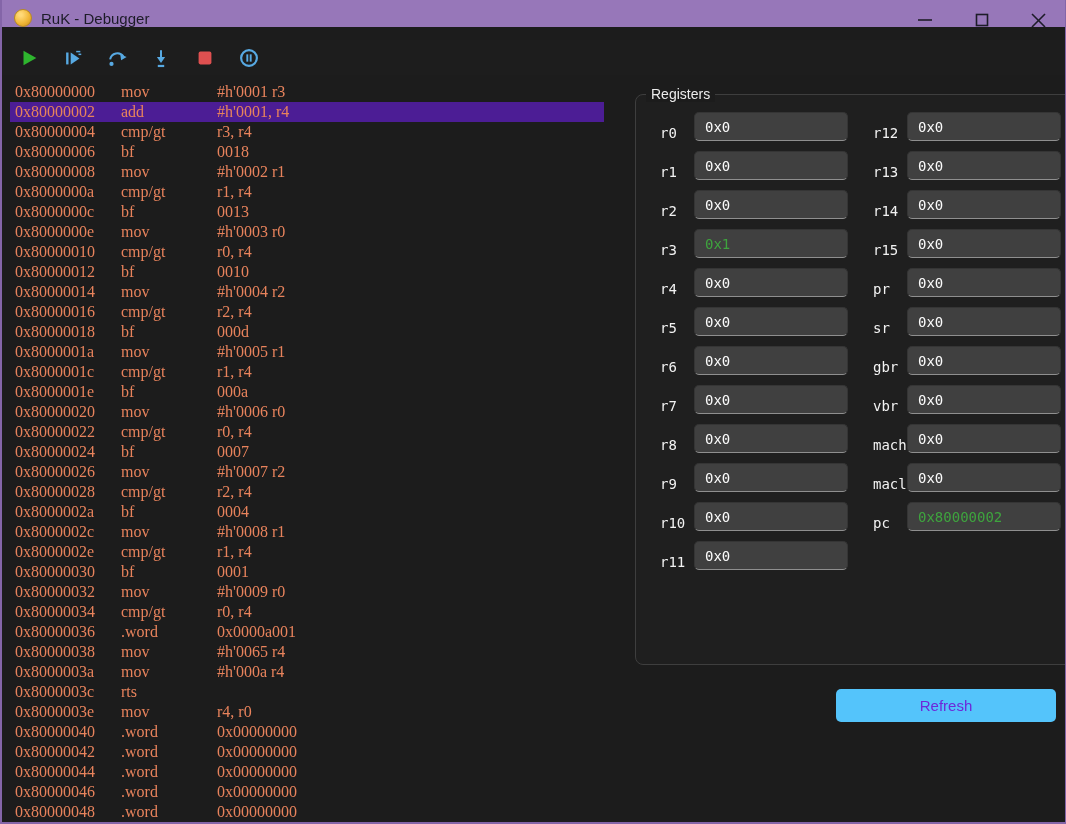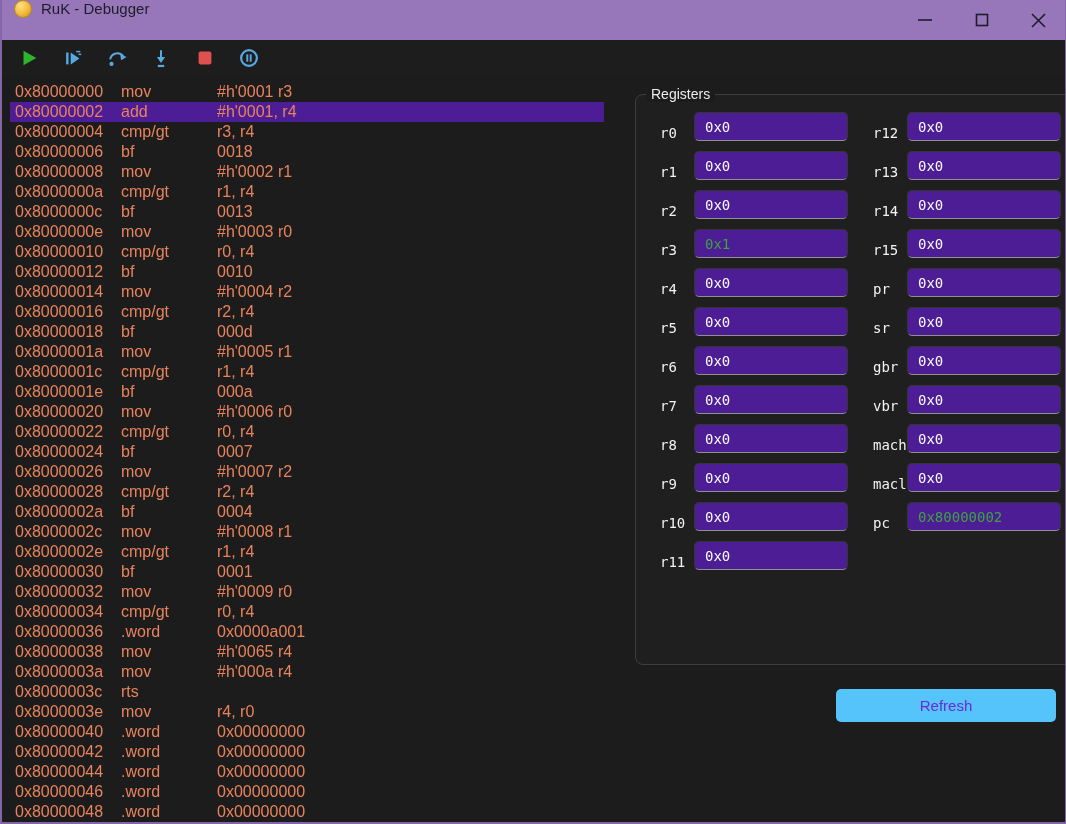--- a/index.html
+++ b/index.html
@@ -9,23 +9,23 @@
     width: 1066px; height: 824px;
     background: #1c1c1c;
     font-family: "Liberation Sans", sans-serif;
     overflow: hidden;
     border-left: 2px solid #8465a8;
     border-right: 1px solid #8465a8;
     border-bottom: 2px solid #8465a8;
   }
   
   .titlebar {
-    position: absolute; left: -2px; top: 0; width: 1067px; height: 40px;
+    position: absolute; left: -2px; top: 0; width: 1067px; height: 27px;
     background: #9777b9;
-    display: flex; align-items: flex-start;
+    display: flex; align-items: flex-end;
   }
   .app-icon {
     width: 18px; height: 18px; border-radius: 50%;
     margin-left: 14px;
     background: radial-gradient(circle at 35% 30%, #ffd978 10%, #f2b83a 55%, #cf8d18 100%);
     border: 1px solid #b88a20;
   }
   .title-text { margin-left: 9px; font-size: 15px; color: #1d1c28; }
   .caption-buttons { position: absolute; right: 0; top: 0; height: 40px; display: flex; }
   .cap-btn { width: 57px; height: 40px; display: flex; align-items: center; justify-content: center; cursor: default; }
@@ -33,21 +33,21 @@
   
   .toolbar {
     position: absolute; left: 0; top: 40px; width: 100%; height: 35px;
     background: #1d1d1d;
     display: flex; align-items: center; gap: 20px; padding-left: 15px;
   }
   .tool-btn { width: 24px; height: 24px; display:flex; align-items:center; justify-content:center; }
   
   .disasm {
     position: absolute; left: 8px; top: 82px; width: 594px;
-    font-family: Liberation Sans, sans-serif;
+    font-family: Liberation Serif, serif;
     font-size: 16px; line-height: 20px;
     color: #e8835c;
     white-space: pre;
   }
   .drow { height: 20px; padding-left: 5px; }
   .drow.hl { background: #4c1d95; }
   .drow .addr { display: inline-block; width: 106px; }
   .drow .mnem { display: inline-block; width: 96px; }
   
   .groupbox {
@@ -64,21 +64,21 @@
   .reg-col { position: absolute; top: 17px; }
   .reg-col.left  { left: 24px; }
   .reg-col.right { left: 237px; }
   .reg-row { display: flex; align-items: flex-end; height: 29px; margin-bottom: 10px; }
   .reg-label {
     width: 34px; flex-shrink: 0;
     font-family: "DejaVu Sans Mono", monospace; font-size: 14px; color: #f2f2f2;
   }
   .reg-field {
     width: 154px; height: 29px;
-    background: #4c1d95;
+    background: #404040;
     border: 1px solid #353535; border-bottom: 1px solid #8f8f8f;
     border-radius: 5px;
     color: #fbfbfb;
     font-family: "DejaVu Sans Mono", monospace; font-size: 14px;
     padding: 0 0 0 10px; outline: none;
   }
   .reg-field.changed { color: #3ea43e; }
   
   .refresh-btn {
     position: absolute; left: 834px; top: 689px; width: 220px; height: 33px;

